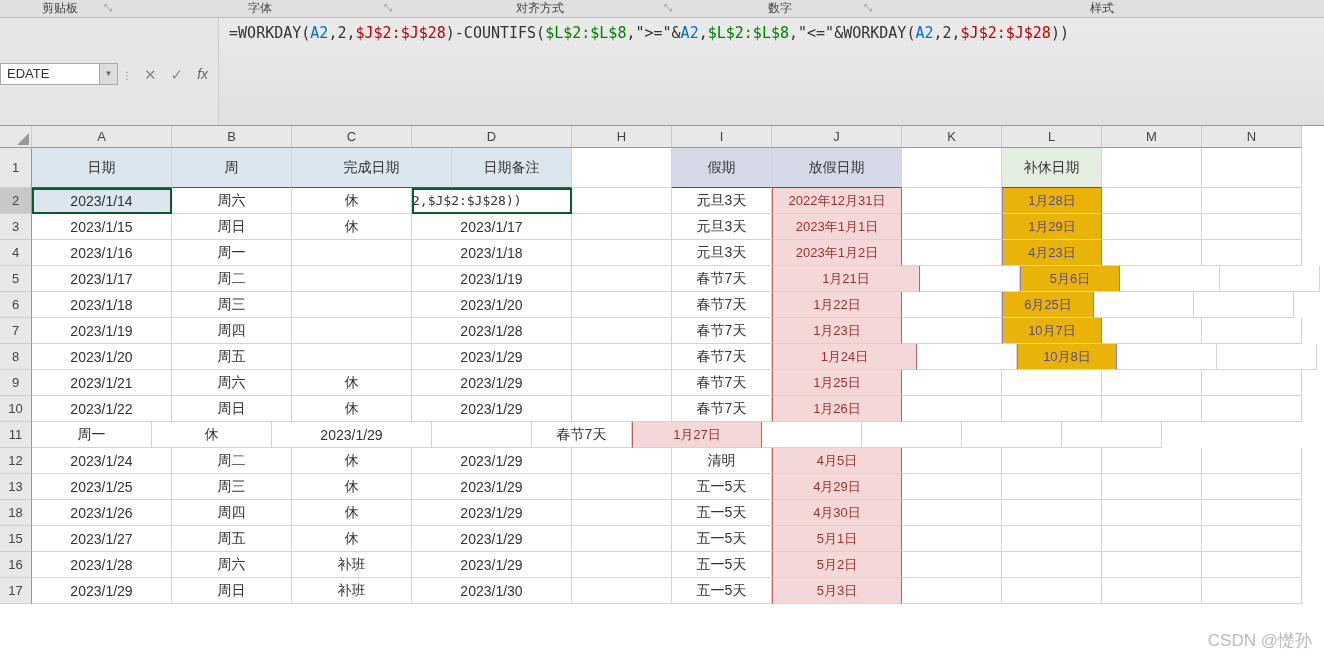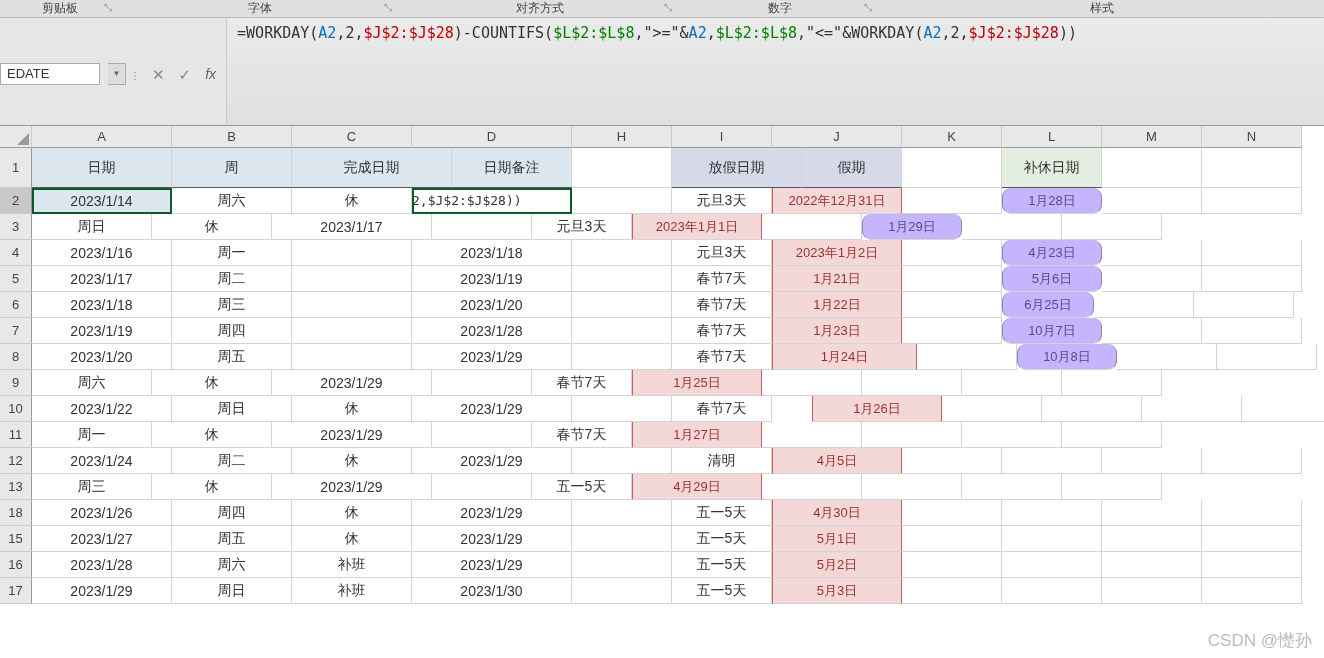--- a/index.html
+++ b/index.html
@@ -3,21 +3,21 @@
 <meta charset="utf-8">
 <style>
 * { margin: 0; padding: 0; box-sizing: border-box; }
 body { font-family: "Microsoft YaHei", Arial, sans-serif; font-size: 13px; background: #fff; overflow: hidden; }
 
 .ribbon-labels { display: flex; background: #e0e0e0; height: 18px; border-bottom: 1px solid #bbb; color: #444; font-size: 12px; }
 .ribbon-label { position: relative; text-align: center; }
 .rlabel-icon { position: absolute; right: 8px; top: 2px; font-size: 10px; color: #888; }
 
 .formula-bar { display: flex; align-items: center; background: #e6e6e6; height: 108px; border-bottom: 1px solid #999; }
-.namebox-wrap { display: flex; align-items: flex-start; padding-top: 4px; gap: 8px; }
+.namebox-wrap { display: flex; align-items: flex-start; padding-top: 4px; }
 .namebox { width: 100px; height: 22px; background: #fff; border: 1px solid #aaa; display: flex; align-items: center; padding: 0 6px; font-size: 13px; color: #333; }
 .namebox-dd { width: 18px; height: 22px; border: 1px solid #aaa; border-left: none; background: #ddd; display: flex; align-items: center; justify-content: center; font-size: 8px; color: #666; }
 .fb-sep { width: 18px; display: flex; align-items: flex-start; justify-content: center; padding-top: 8px; color: #888; font-size: 10px; }
 .fb-btns { display: flex; align-items: flex-start; gap: 14px; padding: 6px 10px 0 8px; }
 .fb-btn { color: #888; font-size: 15px; cursor: pointer; }
 .fb-fx { font-style: italic; color: #666; font-size: 14px; }
 .formula-input { flex: 1; height: 100%; background: linear-gradient(#eaeaea,#e0e0e0); padding: 6px 10px; font-size: 15px; font-family: Consolas, monospace; color: #333; border-left: 1px solid #ccc; }
 .formula-input span.blue { color: #0070c0; }
 .formula-input span.red { color: #c00000; }
 .formula-input span.green { color: #008000; }
@@ -34,21 +34,21 @@
 .row-h { width: 32px; background: #e8e8e8; border-right: 1px solid #999; border-bottom: 1px solid #ccc; display: flex; align-items: center; justify-content: center; color: #444; font-size: 13px; }
 .row-h.active { background: #c8c8c8; }
 
 .cells { position: relative; }
 .row { display: flex; align-items: flex-end; }
 .cell { border-right: 1px solid #d4d4d4; border-bottom: 1px solid #d4d4d4; display: flex; align-items: center; justify-content: center; font-size: 14px; color: #333; overflow: hidden; white-space: nowrap; }
 .hdr1 { background: #dbe6ef; border-bottom: 1px solid #555 !important; }
 .hdr2 { background: #d6dae8; border-bottom: 1px solid #555 !important; }
 .hdr3 { background: #e4eee0; border-bottom: 1px solid #555 !important; }
 .holcell { background: #f4d8d8; color: #9c3030; border-left: 1px solid #c06060; border-right: 1px solid #c06060 !important; font-size: 13px; }
-.compcell { background: #c4b5fd; color: #5a4a8a; border-left: 1px solid #9080c0; border-right: 1px solid #9080c0 !important; font-size: 13px; border-radius: 9px; }
+.compcell { background: #eab308; color: #5a4a8a; border-left: 1px solid #9080c0; border-right: 1px solid #9080c0 !important; font-size: 13px; }
 .sel-a2 { outline: 2px solid #0a5a2a; outline-offset: -2px; background: #dbe6ef; }
 .sel-d2 { outline: 2px solid #0a5a2a; outline-offset: -2px; }
 .partial { font-family: Consolas, monospace; font-size: 13px; justify-content: flex-start; }
 
 .watermark { position: fixed; right: 12px; bottom: 6px; color: #bbb; font-size: 17px; }
 </style>
 </head>
 <body>
 
 <div class="ribbon-labels">
@@ -112,41 +112,42 @@
       <div class="row-h" style="height: 26px;">16</div>
       <div class="row-h" style="height: 26px;">17</div>
     </div>
   <div class="cells" id="cells">
       <div class="row">
         <div class="cell hdr1" style="width: 140px; height: 40px;">日期</div>
         <div class="cell hdr1" style="width: 120px; height: 40px;">周</div>
         <div class="cell hdr1" style="width: 160px; height: 40px;">完成日期</div>
         <div class="cell hdr1" style="width: 120px; height: 40px;">日期备注</div>
         <div class="cell" style="width: 100px; height: 40px;"></div>
+        <div class="cell hdr2" style="width: 100px; height: 40px;">假期</div>
         <div class="cell hdr2" style="width: 130px; height: 40px;">放假日期</div>
-        <div class="cell hdr2" style="width: 100px; height: 40px;">假期</div>
         <div class="cell" style="width: 100px; height: 40px;"></div>
         <div class="cell hdr3" style="width: 100px; height: 40px;">补休日期</div>
         <div class="cell" style="width: 100px; height: 40px;"></div>
         <div class="cell" style="width: 100px; height: 40px;"></div>
       </div>
       <div class="row">
         <div class="cell sel-a2" style="width: 140px; height: 26px;">2023/1/14</div>
         <div class="cell" style="width: 120px; height: 26px;">周六</div>
         <div class="cell" style="width: 120px; height: 26px;">休</div>
         <div class="cell sel-d2 partial" style="width: 160px; height: 26px;">2,$J$2:$J$28))</div>
         <div class="cell" style="width: 100px; height: 26px;"></div>
         <div class="cell" style="width: 100px; height: 26px;">元旦3天</div>
         <div class="cell holcell" style="width: 130px; height: 26px;">2022年12月31日</div>
         <div class="cell" style="width: 100px; height: 26px;"></div>
         <div class="cell compcell" style="width: 100px; height: 26px;">1月28日</div>
         <div class="cell" style="width: 100px; height: 26px;"></div>
         <div class="cell" style="width: 100px; height: 26px;"></div>
       </div>
       <div class="row">
+        <div class="cell" style="width: 140px; height: 26px;">2023/1/15</div>
         <div class="cell" style="width: 120px; height: 26px;">周日</div>
         <div class="cell" style="width: 120px; height: 26px;">休</div>
         <div class="cell" style="width: 160px; height: 26px;">2023/1/17</div>
         <div class="cell" style="width: 100px; height: 26px;"></div>
         <div class="cell" style="width: 100px; height: 26px;">元旦3天</div>
         <div class="cell holcell" style="width: 130px; height: 26px;">2023年1月1日</div>
         <div class="cell" style="width: 100px; height: 26px;"></div>
         <div class="cell compcell" style="width: 100px; height: 26px;">1月29日</div>
         <div class="cell" style="width: 100px; height: 26px;"></div>
         <div class="cell" style="width: 100px; height: 26px;"></div>
@@ -164,21 +165,21 @@
         <div class="cell" style="width: 100px; height: 26px;"></div>
         <div class="cell" style="width: 100px; height: 26px;"></div>
       </div>
       <div class="row">
         <div class="cell" style="width: 140px; height: 26px;">2023/1/17</div>
         <div class="cell" style="width: 120px; height: 26px;">周二</div>
         <div class="cell" style="width: 120px; height: 26px;"></div>
         <div class="cell" style="width: 160px; height: 26px;">2023/1/19</div>
         <div class="cell" style="width: 100px; height: 26px;"></div>
         <div class="cell" style="width: 100px; height: 26px;">春节7天</div>
-        <div class="cell holcell" style="width: 130px; height: 26px;">1月21日</div>
+        <div class="cell holcell" style="width: 148px; height: 26px;">1月21日</div>
         <div class="cell" style="width: 100px; height: 26px;"></div>
         <div class="cell compcell" style="width: 100px; height: 26px;">5月6日</div>
         <div class="cell" style="width: 100px; height: 26px;"></div>
         <div class="cell" style="width: 100px; height: 26px;"></div>
       </div>
       <div class="row">
         <div class="cell" style="width: 140px; height: 26px;">2023/1/18</div>
         <div class="cell" style="width: 120px; height: 26px;">周三</div>
         <div class="cell" style="width: 120px; height: 26px;"></div>
         <div class="cell" style="width: 160px; height: 26px;">2023/1/20</div>
@@ -210,39 +211,40 @@
         <div class="cell" style="width: 160px; height: 26px;">2023/1/29</div>
         <div class="cell" style="width: 100px; height: 26px;"></div>
         <div class="cell" style="width: 100px; height: 26px;">春节7天</div>
         <div class="cell holcell" style="width: 145px; height: 26px;">1月24日</div>
         <div class="cell" style="width: 100px; height: 26px;"></div>
         <div class="cell compcell" style="width: 100px; height: 26px;">10月8日</div>
         <div class="cell" style="width: 100px; height: 26px;"></div>
         <div class="cell" style="width: 100px; height: 26px;"></div>
       </div>
       <div class="row">
+        <div class="cell" style="width: 140px; height: 26px;">2023/1/21</div>
         <div class="cell" style="width: 120px; height: 26px;">周六</div>
         <div class="cell" style="width: 120px; height: 26px;">休</div>
         <div class="cell" style="width: 160px; height: 26px;">2023/1/29</div>
         <div class="cell" style="width: 100px; height: 26px;"></div>
         <div class="cell" style="width: 100px; height: 26px;">春节7天</div>
         <div class="cell holcell" style="width: 130px; height: 26px;">1月25日</div>
         <div class="cell" style="width: 100px; height: 26px;"></div>
         <div class="cell" style="width: 100px; height: 26px;"></div>
         <div class="cell" style="width: 100px; height: 26px;"></div>
         <div class="cell" style="width: 100px; height: 26px;"></div>
       </div>
       <div class="row">
         <div class="cell" style="width: 140px; height: 26px;">2023/1/22</div>
         <div class="cell" style="width: 120px; height: 26px;">周日</div>
         <div class="cell" style="width: 120px; height: 26px;">休</div>
         <div class="cell" style="width: 160px; height: 26px;">2023/1/29</div>
         <div class="cell" style="width: 100px; height: 26px;"></div>
         <div class="cell" style="width: 100px; height: 26px;">春节7天</div>
-        <div class="cell holcell" style="width: 130px; height: 26px; margin-left: 40px;">1月26日</div>
+        <div class="cell holcell" style="width: 130px; height: 26px;">1月26日</div>
         <div class="cell" style="width: 100px; height: 26px;"></div>
         <div class="cell" style="width: 100px; height: 26px;"></div>
         <div class="cell" style="width: 100px; height: 26px;"></div>
         <div class="cell" style="width: 100px; height: 26px;"></div>
       </div>
       <div class="row">
         <div class="cell" style="width: 120px; height: 26px;">周一</div>
         <div class="cell" style="width: 120px; height: 26px;">休</div>
         <div class="cell" style="width: 160px; height: 26px;">2023/1/29</div>
         <div class="cell" style="width: 100px; height: 26px;"></div>
@@ -260,20 +262,21 @@
         <div class="cell" style="width: 160px; height: 26px;">2023/1/29</div>
         <div class="cell" style="width: 100px; height: 26px;"></div>
         <div class="cell" style="width: 100px; height: 26px;">清明</div>
         <div class="cell holcell" style="width: 130px; height: 26px;">4月5日</div>
         <div class="cell" style="width: 100px; height: 26px;"></div>
         <div class="cell" style="width: 100px; height: 26px;"></div>
         <div class="cell" style="width: 100px; height: 26px;"></div>
         <div class="cell" style="width: 100px; height: 26px;"></div>
       </div>
       <div class="row">
+        <div class="cell" style="width: 140px; height: 26px;">2023/1/25</div>
         <div class="cell" style="width: 120px; height: 26px;">周三</div>
         <div class="cell" style="width: 120px; height: 26px;">休</div>
         <div class="cell" style="width: 160px; height: 26px;">2023/1/29</div>
         <div class="cell" style="width: 100px; height: 26px;"></div>
         <div class="cell" style="width: 100px; height: 26px;">五一5天</div>
         <div class="cell holcell" style="width: 130px; height: 26px;">4月29日</div>
         <div class="cell" style="width: 100px; height: 26px;"></div>
         <div class="cell" style="width: 100px; height: 26px;"></div>
         <div class="cell" style="width: 100px; height: 26px;"></div>
         <div class="cell" style="width: 100px; height: 26px;"></div>

